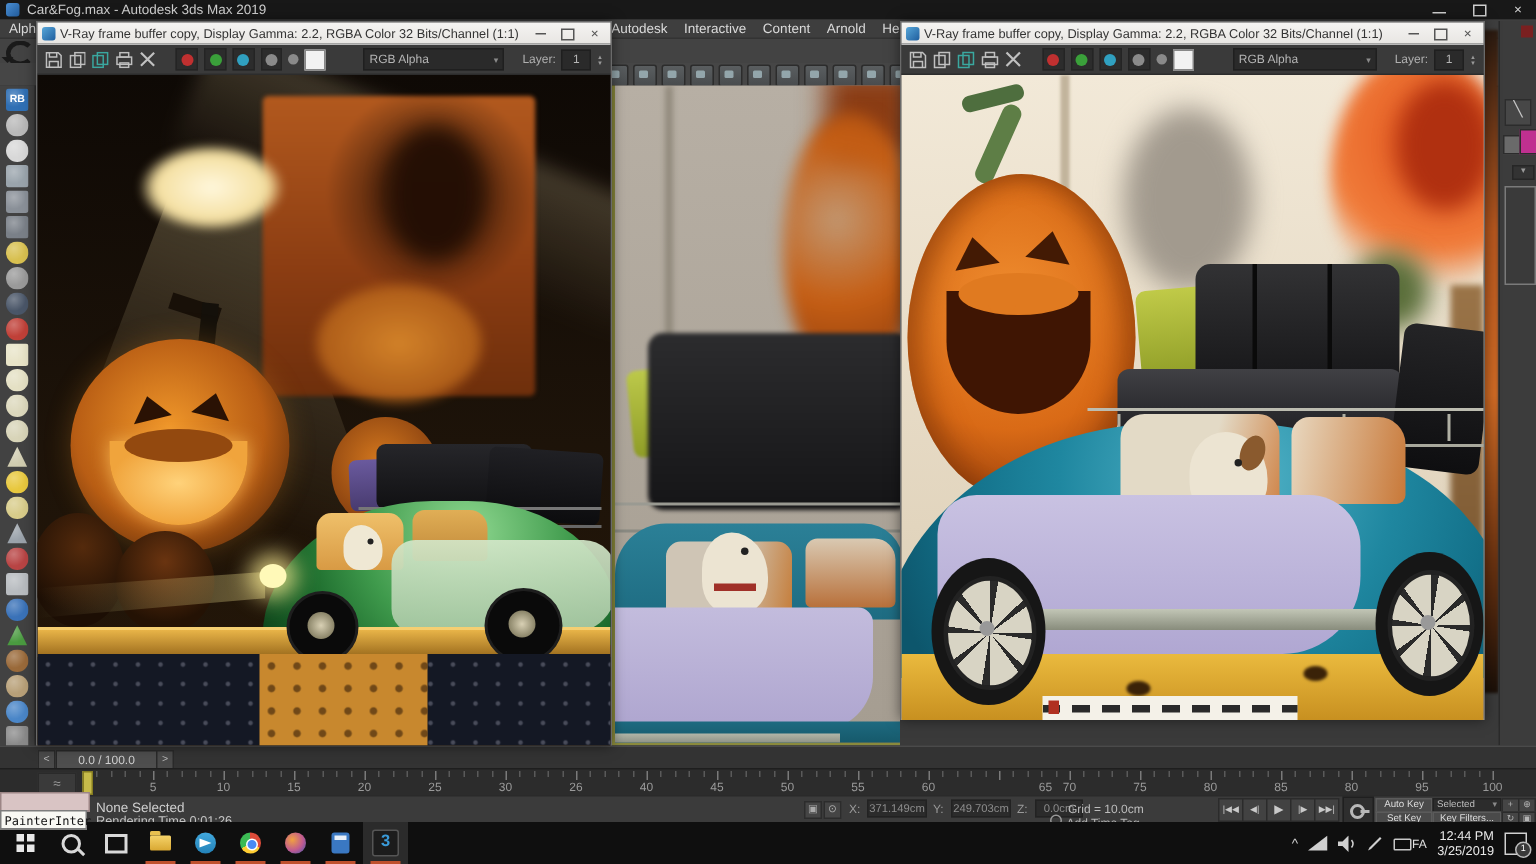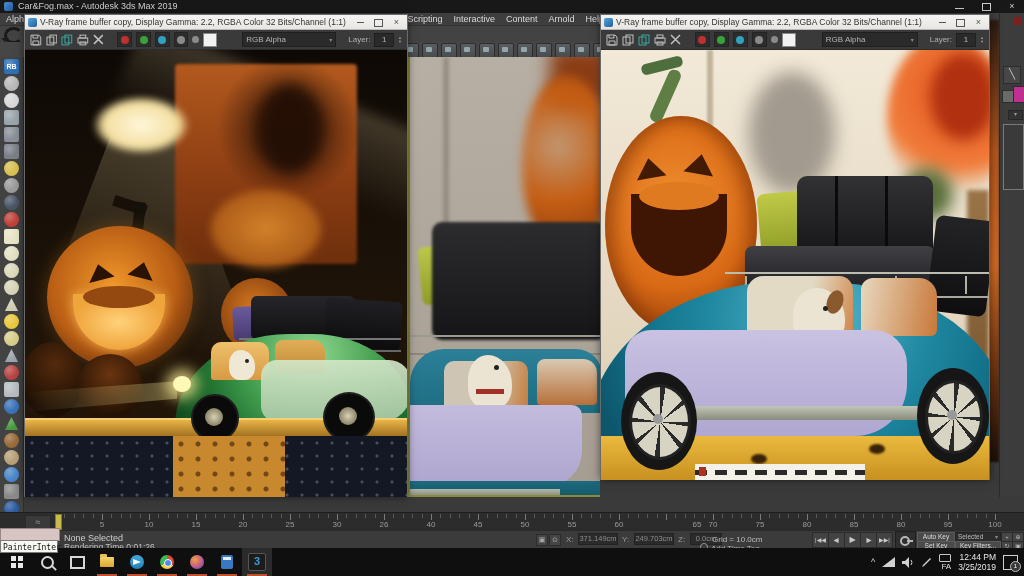--- a/index.html
+++ b/index.html
@@ -110,21 +110,21 @@
   .k-telegram::after{content:"";position:absolute;left:3px;top:4px;width:0;height:0;border-left:8px solid #fff;border-top:3px solid transparent;border-bottom:3px solid transparent;}
   .k-chrome{width:14px;height:14px;border-radius:50%;background:conic-gradient(#dd4b39 0 33%,#ffcd32 33% 66%,#3cba54 66% 100%);position:relative;}
   .k-chrome::after{content:"";position:absolute;left:4px;top:4px;width:6px;height:6px;background:#4a8af4;border:1px solid #fff;border-radius:50%;}
   .k-media{width:14px;height:14px;border-radius:50%;background:radial-gradient(circle at 35% 35%,#f0a040,#c05a90 55%,#3a58b0);}
   .k-calc{width:12px;height:14px;background:#3a78c2;border-radius:2px;position:relative;}
   .k-calc::after{content:"";position:absolute;left:2px;top:2px;width:8px;height:3px;background:#e8f0fa;}
   .k-max{width:16px;height:16px;background:#1c1c1c;border:1px solid #555;border-radius:2px;color:#3a9ad8;font-size:11px;font-weight:bold;text-align:center;line-height:15px;}
   #tray{right:0px;top:0;height:28px;display:flex;align-items:center;gap:7px;padding-right:6px;position:absolute;}
   #tray svg{display:block;}
   #tray-caret{color:#d0d0d0;font-size:9px;}
-  .lang{display:flex;flex-direction:column;align-items:flex-end;line-height:9px;}
+  .lang{display:flex;flex-direction:row;align-items:flex-end;line-height:9px;}
   .kbd{width:10px;height:6px;border:1px solid #c8c8c8;border-radius:1px;}
   #lang-label{font-size:8px;color:#e0e0e0;}
   #clock{text-align:right;font-size:8.5px;color:#e8e8e8;line-height:10px;}
   #notif{width:13px;height:13px;border:1px solid #d0d0d0;position:relative;}
   #notif-badge{position:absolute;right:-4px;bottom:-3px;width:9px;height:9px;border-radius:50%;background:#3a3a3a;border:1px solid #bbb;
                color:#fff;font-size:6px;text-align:center;line-height:9px;}
   
   .vfb{position:absolute;background:#3a3a3a;border:1px solid #6a6a6a;box-sizing:border-box;z-index:20;box-shadow:0 0 8px rgba(0,0,0,.5);}
   #vfb-left{left:24px;top:14px;width:384px;height:483px;}
   #vfb-right{left:600px;top:14px;width:390px;height:466px;}
@@ -247,21 +247,21 @@
     <div class="winctl abs" style="right:26px;">
         <span class="ctl-rest abs"></span>
       </div>
     <div class="winctl abs" style="right:0;">×</div>
   </div>
 
   <div id="menubar" class="abs">
     <div id="menu-file" class="abs">Alpha</div>
     <div id="menu-mid" class="abs">
         <span>Customize</span>
-        <span>Scripting</span>
+        <span>Autodesk</span>
         <span>Interactive</span>
         <span>Content</span>
         <span>Arnold</span>
         <span>Help</span>
       </div>
   </div>
 
   <div id="toolbar-row1" class="abs">
     <div id="undo-arrow" class="abs"></div>
   </div>
@@ -332,20 +332,25 @@
   <div id="orange-sliver" class="abs"></div>
   <div id="right-panel" class="abs">
     <div id="rp-red" class="abs"></div>
     <div id="rp-line" class="abs">╲</div>
     <div id="rp-gray" class="abs"></div>
     <div id="rp-magenta" class="abs"></div>
     <div id="rp-dd" class="abs">▾</div>
     <div id="rp-list" class="abs"></div>
   </div>
 
+  <div id="trackrow" class="abs">
+    <div class="tr-btn abs" style="left:25px;">&lt;</div>
+    <div id="tr-range" class="abs">0.0 / 100.0</div>
+    <div class="tr-btn abs" style="left:104px;">&gt;</div>
+  </div>
 
   <div id="ruler" class="abs">
     <div id="curve-btn" class="abs">≈</div>
     <div id="ticks" class="abs">
         <div class="tickline major" style="left: 0px;"></div>
         <div class="tickline" style="left: 9.4px;"></div>
         <div class="tickline" style="left: 18.8px;"></div>
         <div class="tickline" style="left: 28.2px;"></div>
         <div class="tickline" style="left: 37.6px;"></div>
         <div class="tickline major" style="left: 47px;"></div>

